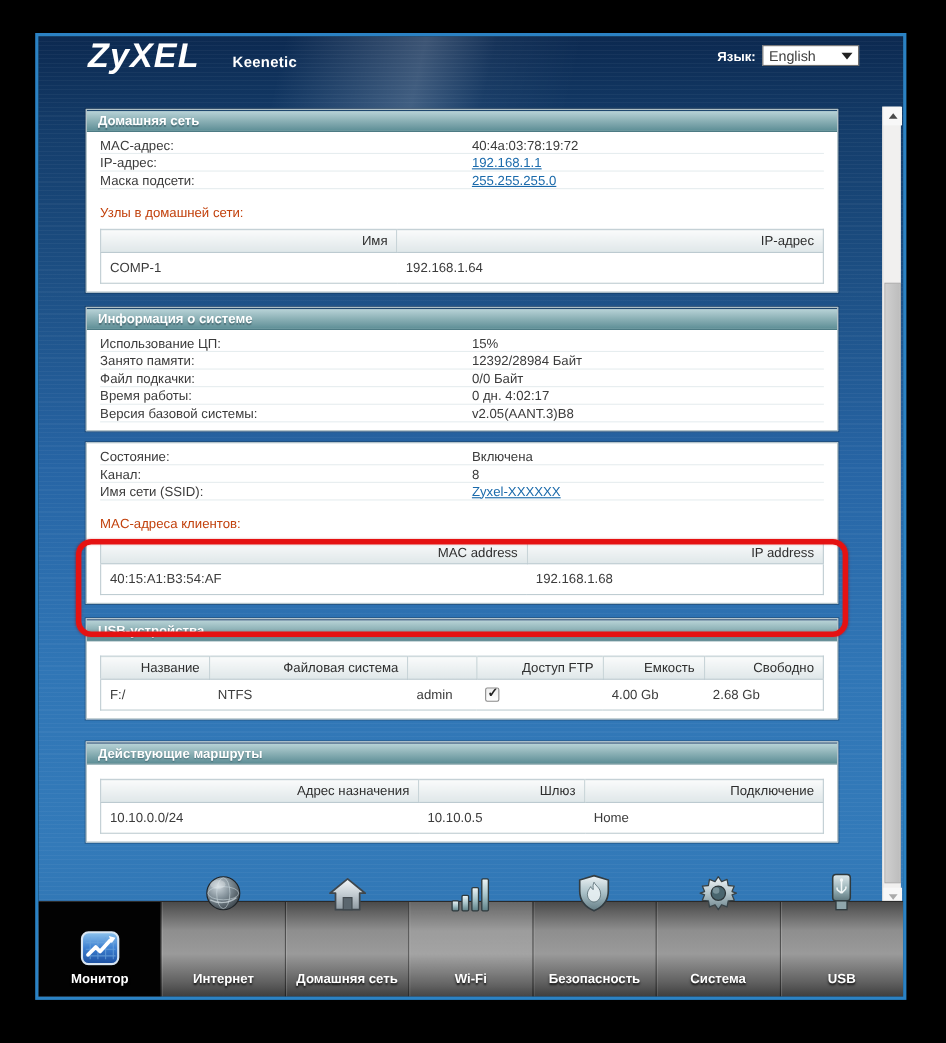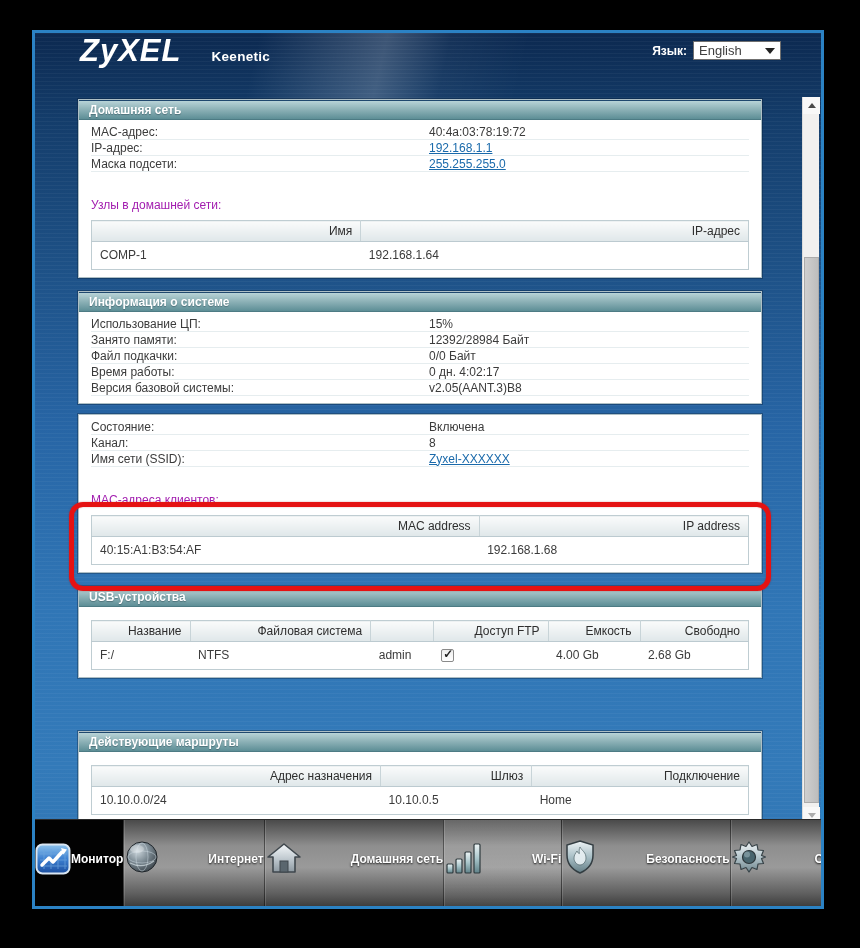--- a/index.html
+++ b/index.html
@@ -34,35 +34,35 @@
   .panel { background:#fff; border:1px solid #aebfc5; box-shadow:0 0 0 1px rgba(6,30,54,0.35); }
   .panel-header { height:20px; line-height:19px; padding-left:10px;
                   background:linear-gradient(to bottom,#b8d3d7 0%,#8fb3b8 45%,#5d8e96 100%);
                   border-top:1px solid #20486e; border-bottom:1px solid #4d7b84;
                   color:#fff; font-size:12px; font-weight:bold; text-shadow:0 1px 1px rgba(40,70,80,0.5); }
   .panel-body { padding:4px 12px 7px; }
   .kv { display:flex; align-items:center; height:16px; border-bottom:1px solid #e6edef; font-size:12px; color:#3b3b3b; }
   .kv-label { flex:0 0 338px; }
   .kv-value { flex:1; }
   a.link { color:#1a6aab; text-decoration:underline; }
-  .sub-label { font-size:12px; color:#a21caf; margin-top:26px; }
+  .sub-label { font-size:12px; color:#c2410c; margin-top:14px; }
 
   table.grid { width:100%; border-collapse:collapse; margin-top:8px; font-size:12px;
                border:1px solid #bfcdd2; }
   table.grid th { text-align:right; font-weight:normal; color:#2e2e2e; height:20px; padding:3px 8px;
                background:linear-gradient(to bottom,#fafbfb,#dfe7e9);
                border-bottom:1px solid #bccad0; border-right:1px solid #c8d4d8; }
   table.grid th:last-child { border-right:none; }
   table.grid td { padding:6px 8px 7px; color:#3b3b3b; background:#fff; }
 
   
   #sec-sysinfo { margin-top:13px; }
   #sec-wireless { margin-top:10px; position:relative; }
   #sec-usb { margin-top:13px; }
-  #sec-routes { margin-top:53px; }
+  #sec-routes { margin-top:20px; }
 
   
   .red-highlight { position:absolute; left:-10px; right:-10px; top:87px; height:89px;
                    border:5px solid #e51212; border-radius:14px; pointer-events:none; z-index:9;
                    box-shadow:0 0 2px rgba(160,0,0,0.4), inset 0 0 2px rgba(160,0,0,0.3); }
 
   
   .checkbox { display:inline-block; width:13px; height:13px; background:linear-gradient(#eee,#fff);
               border:1px solid #8a8a8a; border-radius:2px; position:relative; vertical-align:middle; cursor:default; }
   .checkbox.checked::after { content:"✓"; position:absolute; left:1px; top:-3px; font-size:12px;
@@ -79,21 +79,21 @@
             border-bottom:5px solid #4a4a4a; }
   .tri-down { width:0; height:0; border-left:4px solid transparent; border-right:4px solid transparent;
             border-top:5px solid #ababab; }
   .sb-thumb { position:absolute; left:1px; top:160px; width:15px; height:546px;
             background:linear-gradient(to right,#cfcfcf,#bdbdbd); border:1px solid #ababab; }
 
   
   .navbar { position:absolute; left:0; bottom:0; width:100%; height:87px; display:flex; z-index:6;
             background:linear-gradient(to bottom,#4a4a4a 0%,#8e8e8e 30%,#9a9a9a 55%,#606060 85%,#3e3e3e 100%);
             border-top:1px solid #2a2a2a; }
-  .tab { flex:1 1 0; display:flex; flex-direction:row; align-items:center; justify-content:flex-end;
+  .tab { flex:1 1 0; display:flex; flex-direction:column; align-items:center; justify-content:flex-end;
          padding-bottom:9px; cursor:pointer; }
   .tab + .tab { border-left:1px solid rgba(0,0,0,0.45); box-shadow:inset 1px 0 0 rgba(255,255,255,0.14);gap:48px; }
   .tab.active { background:#020202; }
   .tab.lighter { background:linear-gradient(to bottom, rgba(255,255,255,0.16), rgba(255,255,255,0.04)); }
   .tab-icon { height:38px; display:flex; align-items:flex-end; justify-content:center; margin-bottom:5px; }
   .tab-label { color:#fff; font-size:12px; font-weight:bold; text-shadow:0 1px 2px rgba(0,0,0,0.85); white-space:nowrap; }
 </style>
 </head>
 <body>
 

